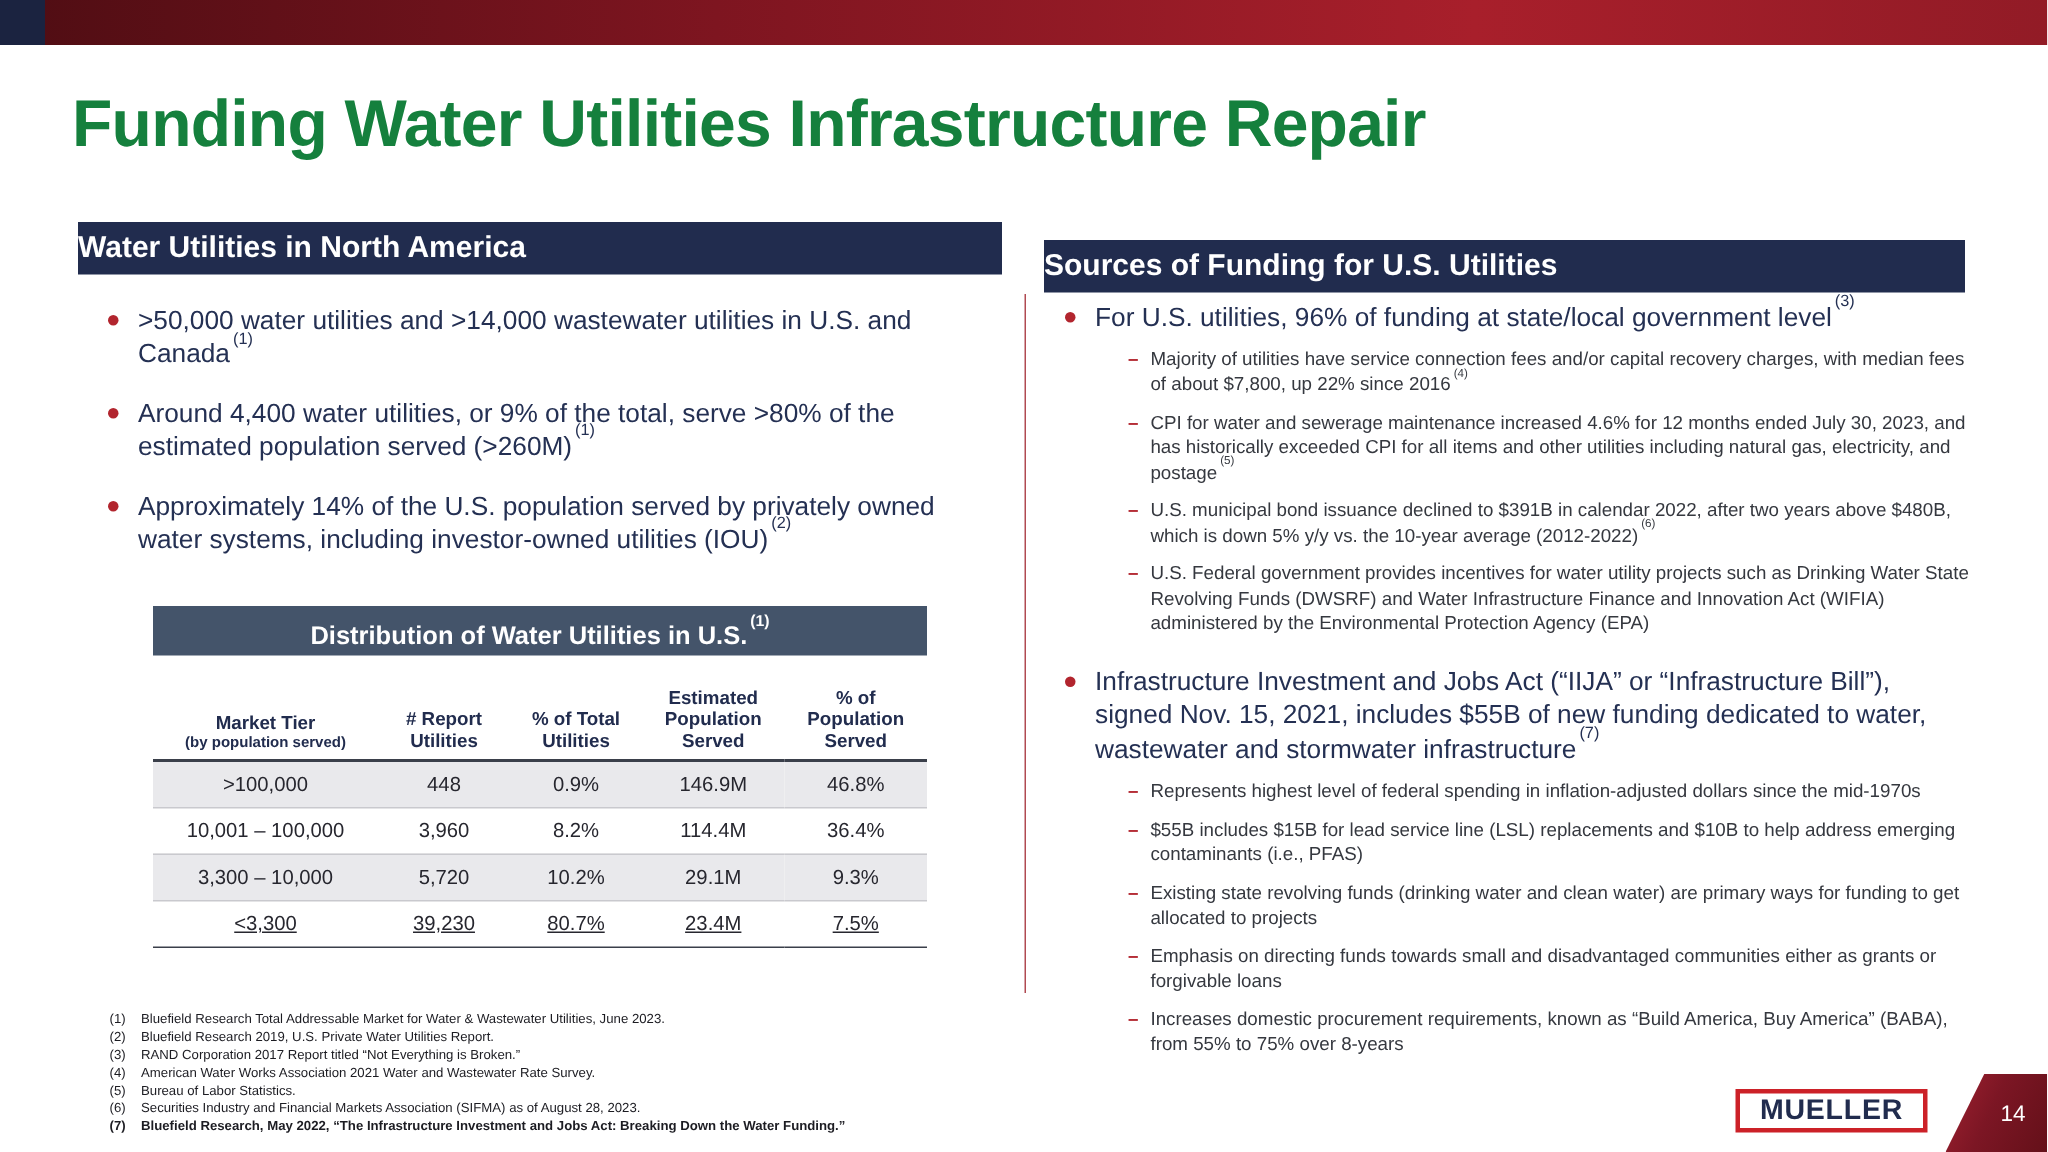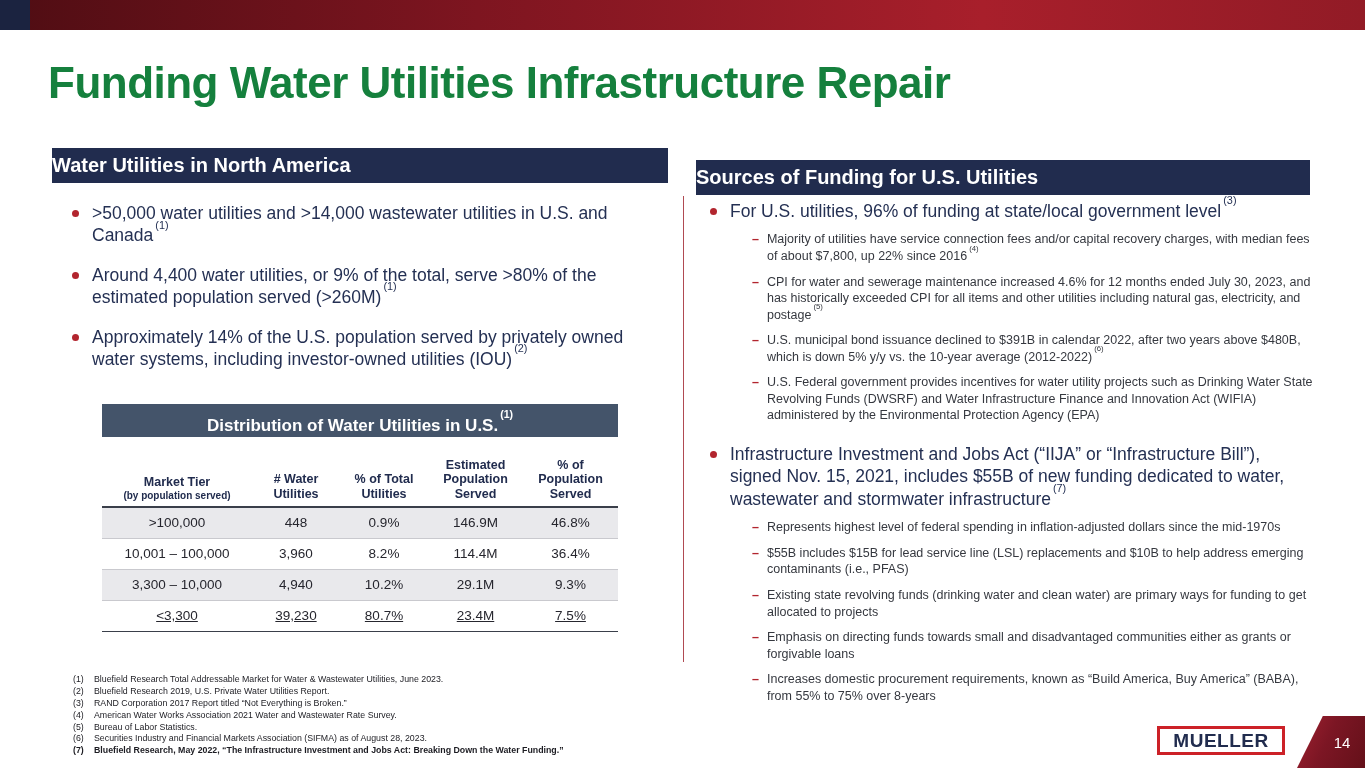--- a/index.html
+++ b/index.html
@@ -106,21 +106,21 @@
       <colgroup>
           <col class="c0">
           <col class="c1">
           <col class="c2">
           <col class="c3">
           <col class="c4">
         </colgroup>
       <thead>
         <tr>
           <th><span>Market Tier</span><span class="th-sub">(by population served)</span></th>
-          <th># Water Utilities</th>
+          <th># Report Utilities</th>
           <th>% of Total Utilities</th>
           <th>Estimated Population Served</th>
           <th>% of Population Served</th>
         </tr>
       </thead>
       <tbody>
         <tr>
           <td>&gt;100,000</td>
           <td>448</td>
           <td>0.9%</td>
@@ -129,21 +129,21 @@
         </tr>
         <tr>
           <td>10,001 – 100,000</td>
           <td>3,960</td>
           <td>8.2%</td>
           <td>114.4M</td>
           <td>36.4%</td>
         </tr>
         <tr>
           <td>3,300 – 10,000</td>
-          <td>4,940</td>
+          <td>5,720</td>
           <td>10.2%</td>
           <td>29.1M</td>
           <td>9.3%</td>
         </tr>
         <tr>
           <td>&lt;3,300</td>
           <td>39,230</td>
           <td>80.7%</td>
           <td>23.4M</td>
           <td>7.5%</td>

